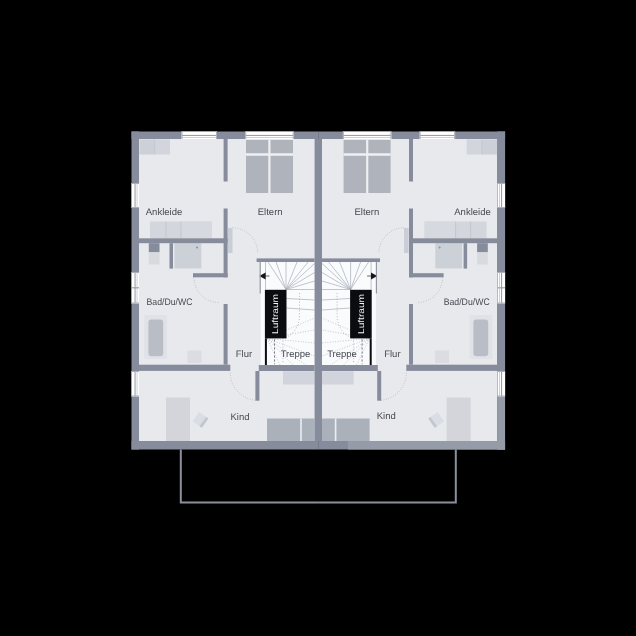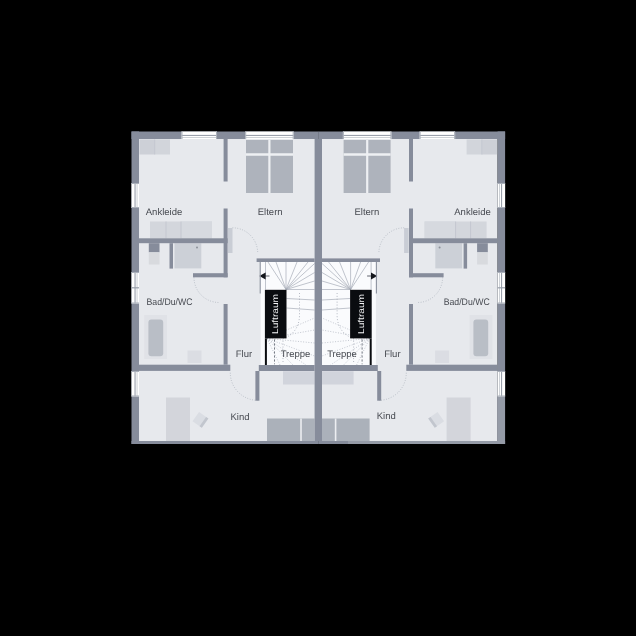--- a/index.html
+++ b/index.html
@@ -1,16 +1,16 @@
 <!DOCTYPE html>
 <html><head>
 <meta charset="utf-8">
 <style>
   html,body{margin:0;padding:0;background:#000;}
-  #stage{position:relative;width:636px;height:444px;background:#ffffff;overflow:hidden;}
+  #stage{position:relative;width:636px;height:636px;background:#ffffff;overflow:hidden;}
   svg{display:block;}
   text{font-family:"Liberation Sans",sans-serif;-webkit-font-smoothing:antialiased;text-rendering:geometricPrecision;}
 </style>
 </head>
 <body>
 <div id="stage">
 <svg width="636" height="636" viewBox="0 0 636 636">
 
   <rect x="0" y="0" width="636" height="636" fill="#000000"></rect>
 

